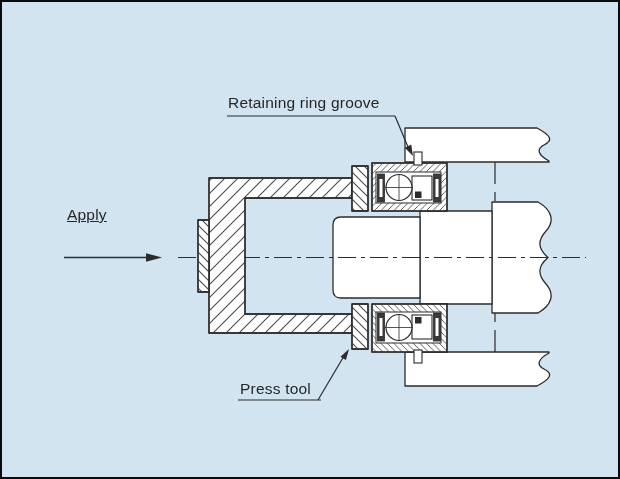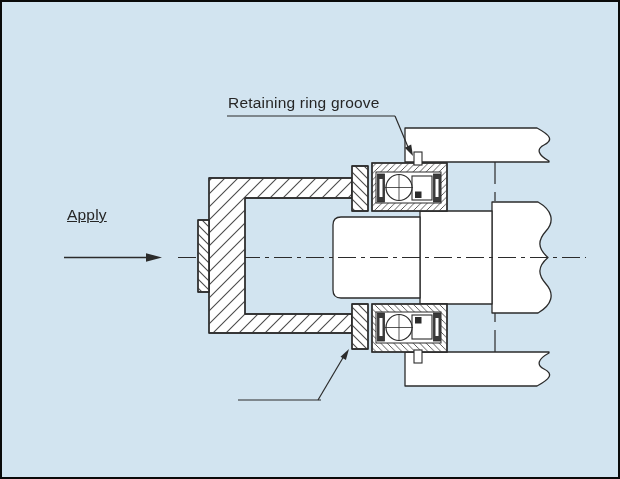--- a/index.html
+++ b/index.html
@@ -130,13 +130,14 @@
       <polygon points="349,349 345.9,360.1 340.5,356.8" fill="#2b2b2b" stroke="none"></polygon>
     </g>
   </svg>
 
   <div class="lbl" style="left:226px; top:90px;">Retaining ring groove</div>
 
   <div class="lbl" style="left:65px; top:202px;text-decoration:underline;">
     <div>Apply</div>
   </div>
 
+  <div class="lbl" style="left:238px; top:376px;">Press tool</div>
 </div>
 
 </body></html>

